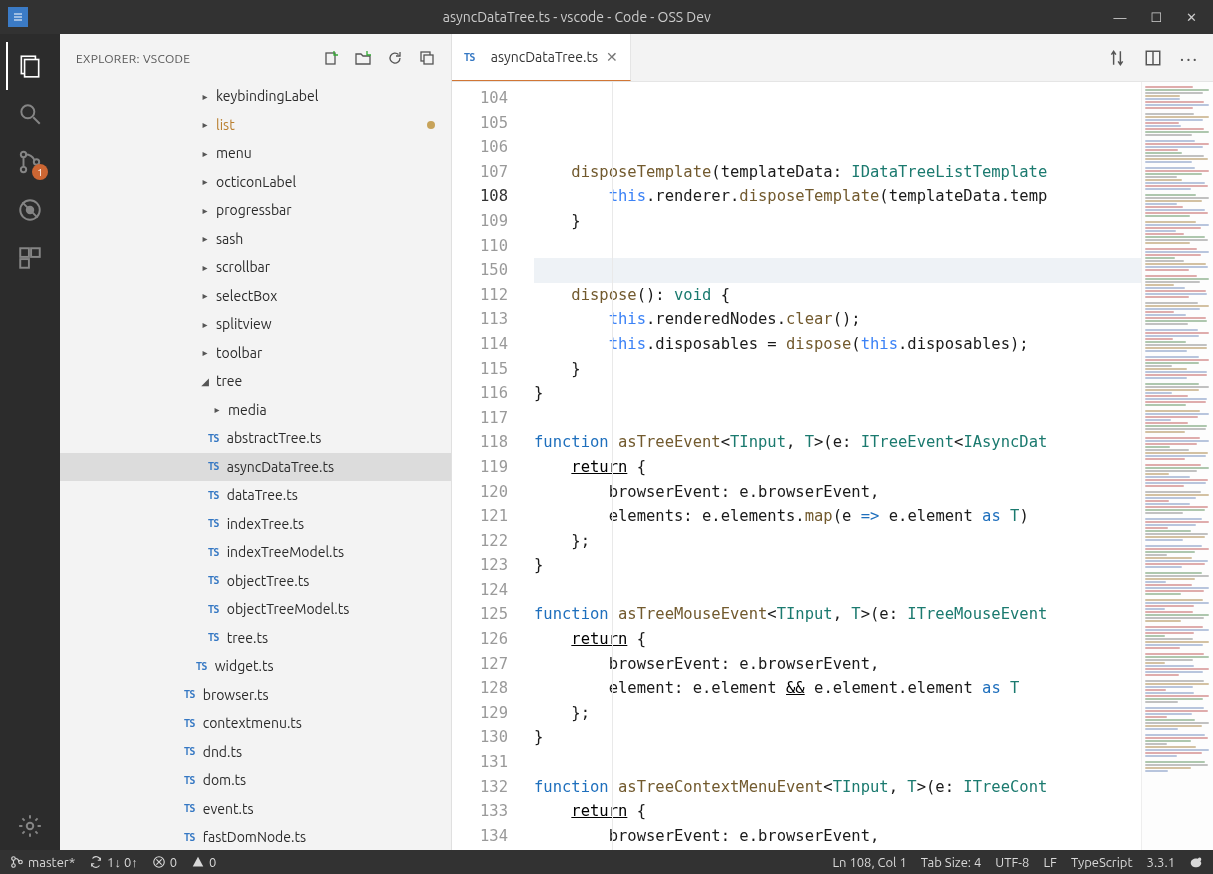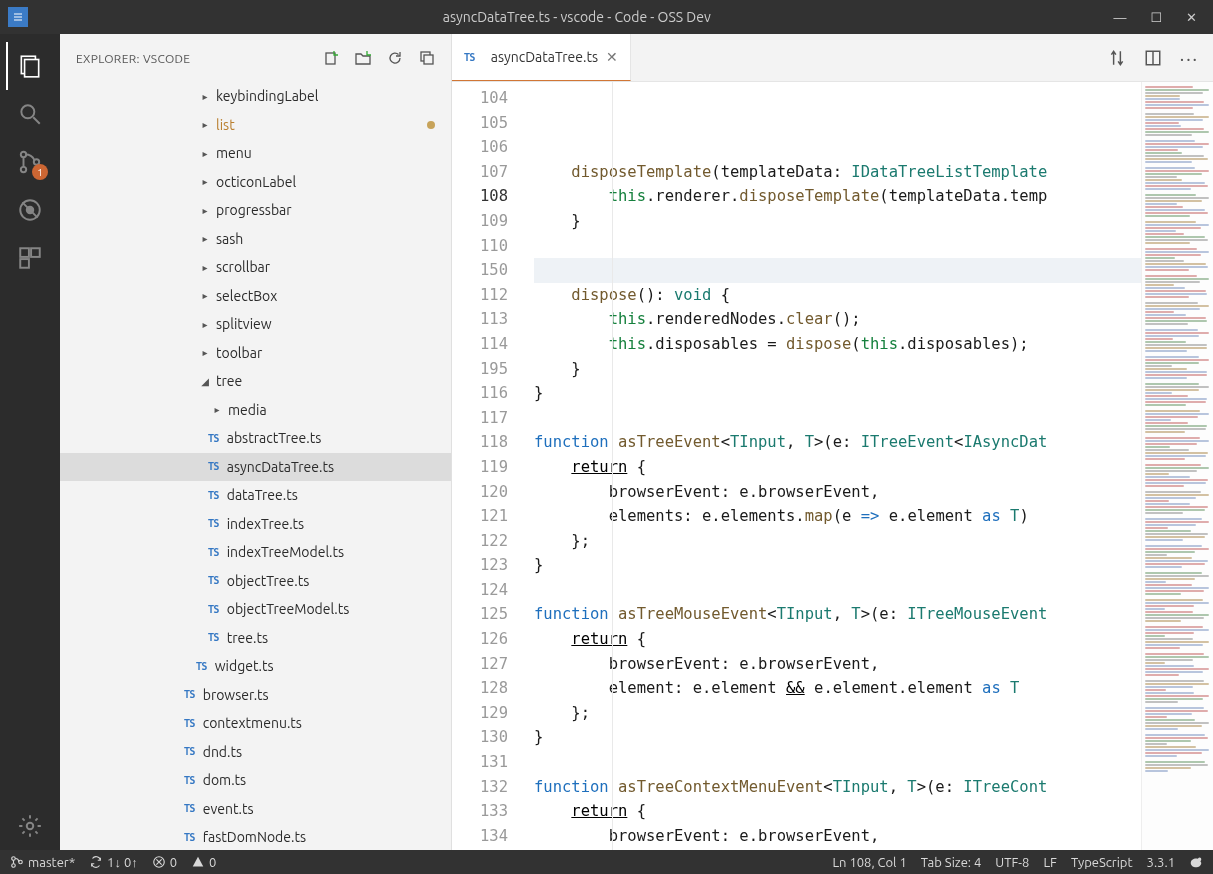--- a/index.html
+++ b/index.html
@@ -43,21 +43,21 @@
 .gutter .ln { height: 24.6px; }
 .gutter .ln.current { color: #333; }
 .code { flex: 1; padding-top: 4px; line-height: 24.6px; white-space: pre; color: #1a1a1a; position: relative; overflow: hidden; padding-left: 4px; }
 .code-line { height: 24.6px; }
 .code-line.highlight { background: #eef2f6; }
 .tk-kw { color: #1e6fbd; }
 .tk-fn { color: #725a2e; }
 .tk-type { color: #1b7a6f; }
 .tk-prop { color: #1a1a1a; }
 .tk-red { color: #000000; text-decoration: underline; }
-.tk-this { color: #15803d; }
+.tk-this { color: #3b82f6; }
 .minimap { width: 72px; background: #fdfdfd; border-left: 1px solid #eee; position: relative; overflow:hidden;}
 .mini-line { height: 2px; margin: 1px 3px; border-radius:1px; }
 .status-bar { height: 24px; background: #323232; color: #d8d8d8; display: flex; align-items: center; font-size: 13px; padding: 0 10px; gap: 14px; }
 .status-bar .spacer { flex:1; }
 .status-item { display: flex; align-items: center; gap: 4px; cursor: pointer; }
 svg { display: block; }
 .line-rule { position:absolute; left: 82px; top:0; bottom:0; width:0; border-left: 1px solid #e9e9e9;}
 </style>
 </head>
 <body>
@@ -295,21 +295,21 @@
           <div class="ln">105</div>
           <div class="ln">106</div>
           <div class="ln">107</div>
           <div class="ln current">108</div>
           <div class="ln">109</div>
           <div class="ln">110</div>
           <div class="ln">150</div>
           <div class="ln">112</div>
           <div class="ln">113</div>
           <div class="ln">114</div>
-          <div class="ln">195</div>
+          <div class="ln">115</div>
           <div class="ln">116</div>
           <div class="ln">117</div>
           <div class="ln">118</div>
           <div class="ln">119</div>
           <div class="ln">120</div>
           <div class="ln">121</div>
           <div class="ln">122</div>
           <div class="ln">123</div>
           <div class="ln">124</div>
           <div class="ln">125</div>

